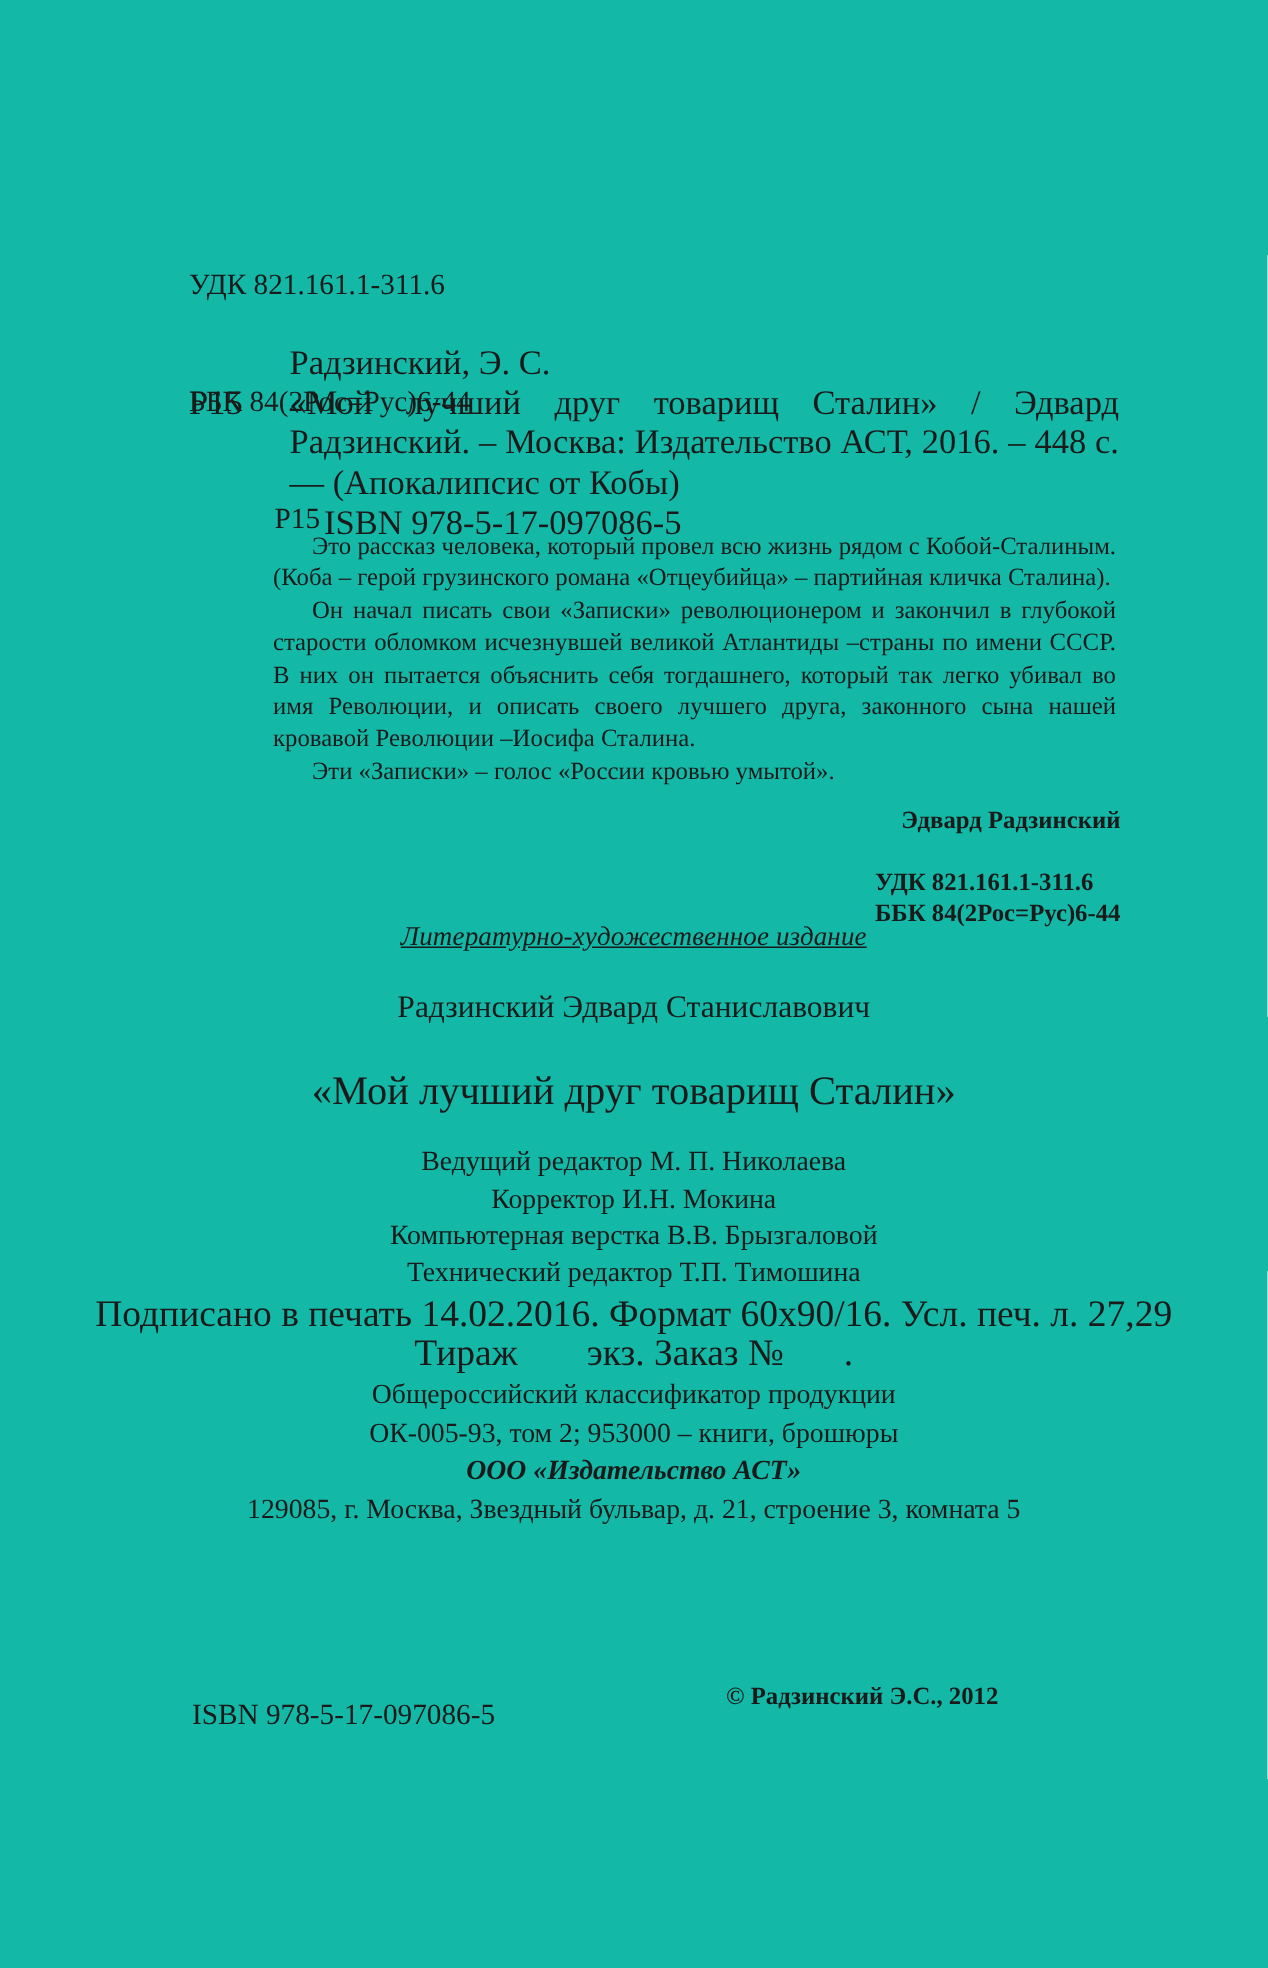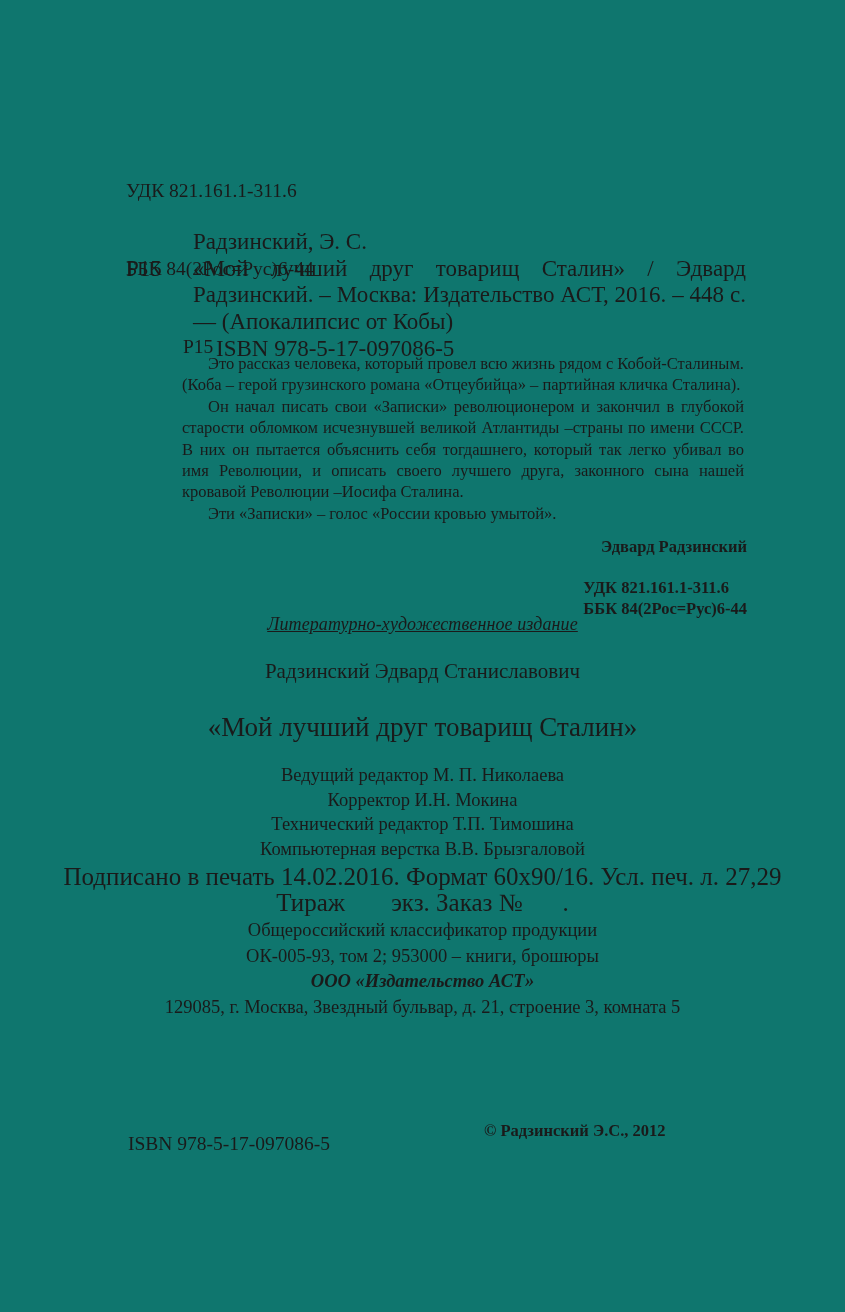--- a/index.html
+++ b/index.html
@@ -4,21 +4,21 @@
 <style>
   html, body {
     margin: 0;
     padding: 0;
     background: #ffffff;
   }
   .page {
     position: relative;
     width: 845px;
     height: 1312px;
-    background: #0f766e;
+    background: #14b8a6;
     color: #1a1a1a;
     font-family: "Liberation Serif", "DejaVu Serif", serif;
     overflow: hidden;
     -webkit-font-smoothing: antialiased;
   }
 
   
   .class-block {
     position: absolute;
     left: 126px;
@@ -205,22 +205,22 @@
 
   <div class="imprint">
     <div class="imprint-kind">Литературно-художественное издание</div>
     <div class="imprint-author">Радзинский Эдвард Станиславович</div>
     <div class="imprint-title">«Мой лучший друг товарищ Сталин»</div>
   </div>
 
   <div class="staff">
     <div>Ведущий редактор М. П. Николаева</div>
     <div>Корректор И.Н. Мокина</div>
+    <div>Компьютерная верстка В.В. Брызгаловой</div>
     <div>Технический редактор Т.П. Тимошина</div>
-    <div>Компьютерная верстка В.В. Брызгаловой</div>
   </div>
 
   <div class="printinfo">
     <div>Подписано в печать 14.02.2016. Формат 60x90/16. Усл. печ. л. 27,29</div>
     <div><span>Тираж</span><span class="gap-a"></span><span>экз. Заказ №</span><span class="gap-b"></span><span>.</span></div>
   </div>
 
   <div class="classifier">
     <div>Общероссийский классификатор продукции</div>
     <div>ОК-005-93, том 2; 953000 – книги, брошюры</div>

